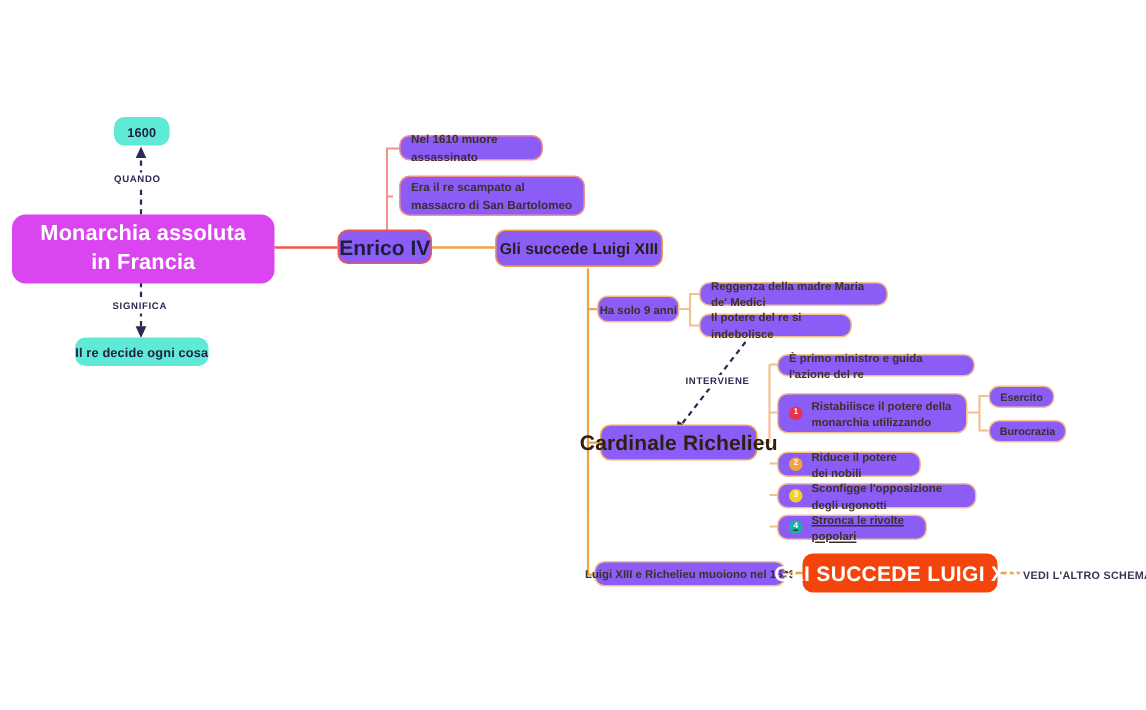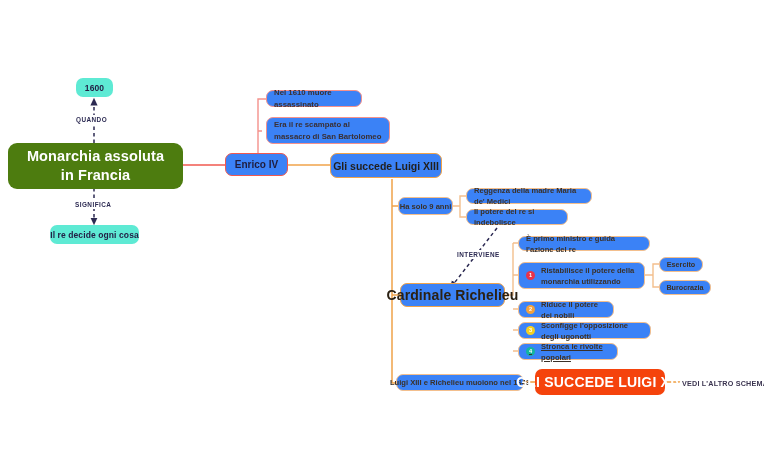--- a/index.html
+++ b/index.html
@@ -32,27 +32,27 @@
     height: 473px;
     pointer-events: none;
   }
 
   .node {
     position: absolute;
     box-sizing: border-box;
     display: flex;
     align-items: center;
     border-radius: 7px;
-    background: #3b82f6;
+    background: #8b5cf6;
     white-space: nowrap;
   }
 
   
   .root-node {
-    background: #4d7c0f;
+    background: #d946ef;
     border-radius: 9px;
     color: #ffffff;
     font-weight: bold;
     font-size: 14.5px;
     line-height: 1.28;
     text-align: center;
     justify-content: center;
     padding: 0 12px;
     letter-spacing: .1px;
     white-space: normal;
@@ -67,21 +67,21 @@
     font-weight: bold;
     justify-content: center;
     padding: 0 9px;
     letter-spacing: .1px;
   }
 
   
   .red-strong {
     border: 1.6px solid #f0584f;
     color: #1f1d3d;
-    font-size: 10px;
+    font-size: 14px;
     font-weight: bold;
     justify-content: center;
     padding: 0 26px;
   }
   .red-soft {
     border: 1.3px solid #f4918c;
     color: #3a2f33;
     font-size: 7.8px;
     font-weight: bold;
     padding: 0 7px;

